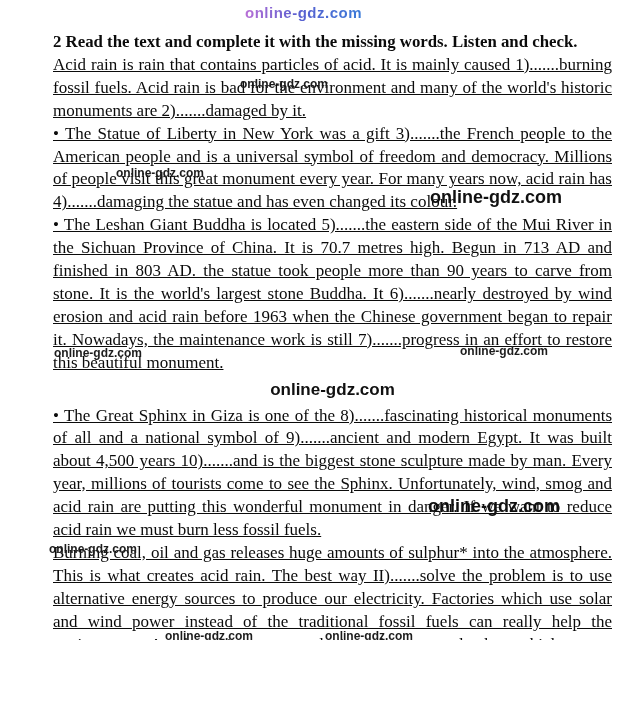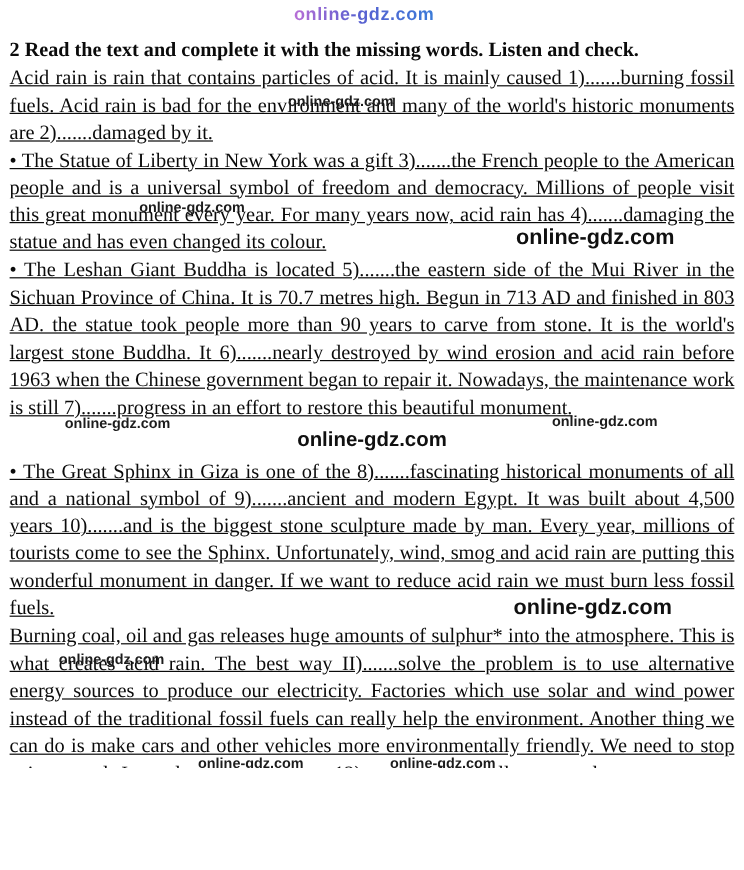--- a/index.html
+++ b/index.html
@@ -11,20 +11,21 @@
     position: relative;
     width: 620px;
     height: 640px;
     background: #ffffff;
     color: #0b0b0b;
     overflow: hidden;
     font-family: "Liberation Serif", serif;
   }
   .content {
     padding: 31px 8px 0 8px;
+    margin-left: 45px;
   }
   .heading {
     margin: 0;
     font-weight: bold;
     font-size: 16.8px;
     line-height: 22.9px;
   }
   .para {
     margin: 0;
     font-size: 17px;

